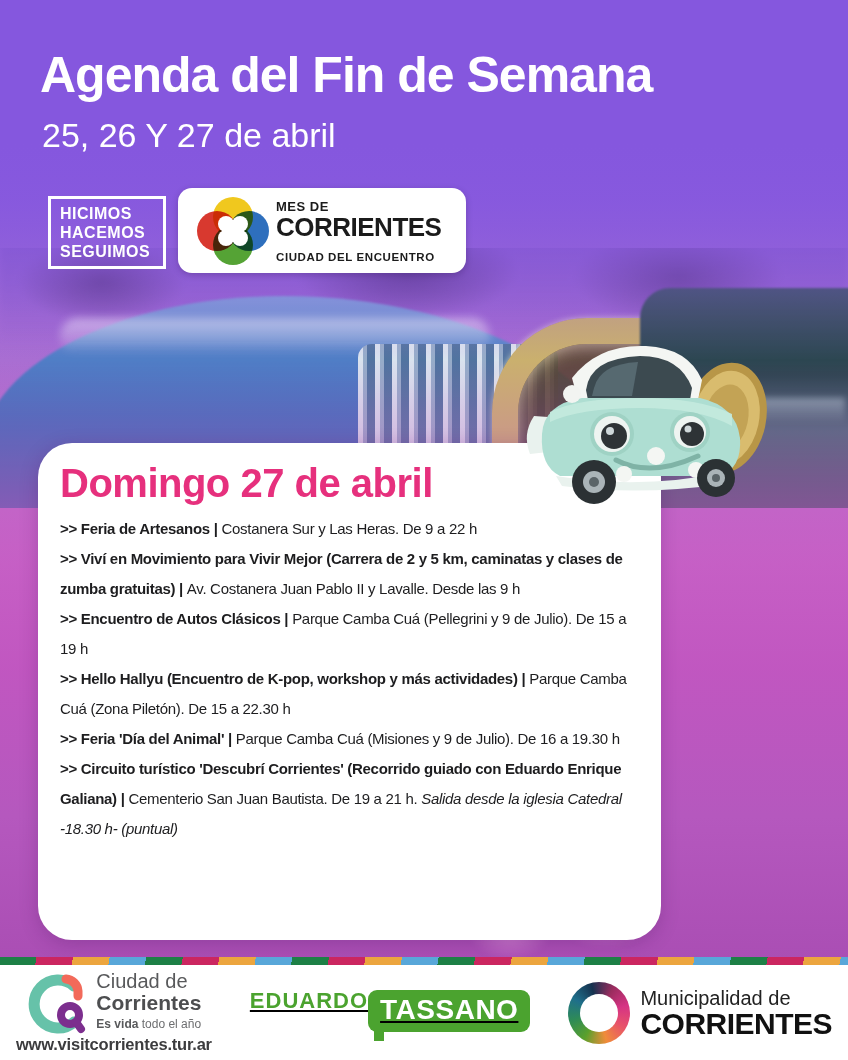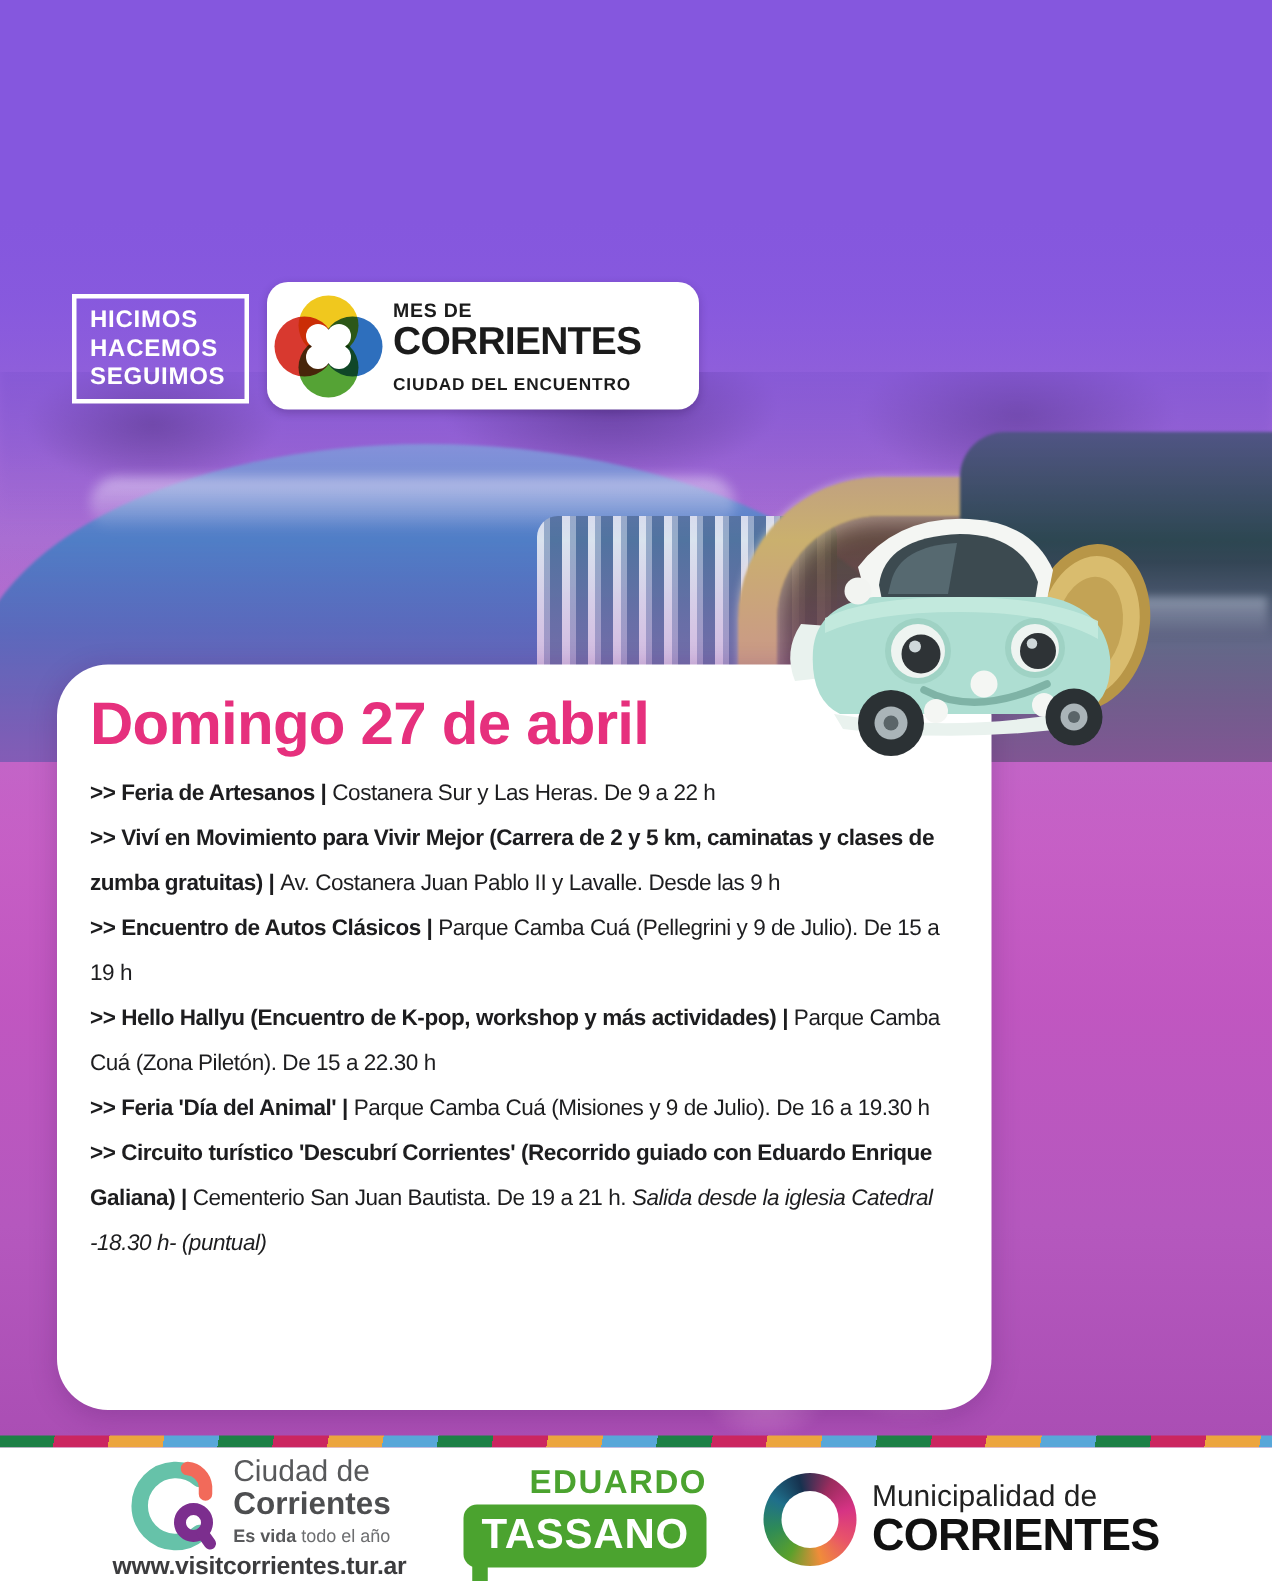--- a/index.html
+++ b/index.html
@@ -55,21 +55,21 @@
   
   .title{position:absolute;left:40px;top:46px;width:790px;color:#fff;
     font-size:50px;font-weight:800;letter-spacing:-1px;}
   .subtitle{position:absolute;left:42px;top:116px;color:#fff;font-size:34px;font-weight:400;}
 
   .slogan-badge{position:absolute;left:48px;top:196px;width:118px;height:73px;
     border:3px solid #fff;box-sizing:border-box;display:flex;flex-direction:column;
     justify-content:center;padding-left:9px;color:#fff;font-weight:800;
     font-size:16px;line-height:19px;letter-spacing:.5px;}
   .mes-box{position:absolute;left:178px;top:188px;width:288px;height:85px;background:#fff;
-    border-radius:14px;display:flex;align-items:center;padding-left:6px;box-sizing:border-box;
+    border-radius:14px;display:flex;align-items:center;padding-left:20px;box-sizing:border-box;
     box-shadow:0 2px 6px rgba(40,10,70,.25);}
   .clover{position:relative;width:70px;height:70px;flex:0 0 70px;}
   .clover i{position:absolute;width:40px;height:40px;border-radius:50%;mix-blend-mode:multiply;}
   .clover .c-top{left:15px;top:1px;background:#f0c81e;}
   .clover .c-left{left:-1px;top:15px;background:#d8392f;}
   .clover .c-right{left:31px;top:15px;background:#2e6fbd;}
   .clover .c-bot{left:15px;top:29px;background:#55a335;}
   .clover b{position:absolute;width:16px;height:16px;border-radius:50%;background:#fff;}
   .clover .p1{left:20px;top:20px;}.clover .p2{left:34px;top:20px;}
   .clover .p3{left:20px;top:34px;}.clover .p4{left:34px;top:34px;}
@@ -98,21 +98,21 @@
   .footer{position:absolute;left:0;top:965px;width:848px;height:95px;background:#fff;
     display:flex;align-items:center;justify-content:center;gap:38px;}
   .ciudad{display:flex;align-items:center;}
   .ciudad-text{margin-left:8px;color:#58595b;line-height:21px;}
   .ciudad-l1{font-size:20px;}
   .ciudad-l2{font-size:21px;font-weight:800;color:#4d4e50;}
   .ciudad-tag{font-size:12px;color:#6d6e70;margin-top:1px;}
   .ciudad-tag b{color:#58595b;margin-top:12px;}
   .ciudad-url{position:absolute;font-size:16.5px;font-weight:800;color:#3c3c3e;letter-spacing:-.2px;}
   .ciudad-wrap{display:flex;flex-direction:column;align-items:center;}
-  .tassano{display:flex;flex-direction:column;align-items:flex-end;margin-top:-6px;}
+  .tassano{display:flex;flex-direction:row;align-items:flex-start;margin-top:-6px;text-decoration:underline;}
   .tassano-first{color:#4ba32f;font-size:22px;font-weight:800;letter-spacing:1px;}
   .tassano-badge{position:relative;background:#4ba32f;color:#fff;font-size:28px;font-weight:800;
     letter-spacing:.5px;padding:4px 12px 6px;border-radius:9px;margin-top:2px;}
   .tassano-badge::after{content:"";position:absolute;left:6px;bottom:-9px;
     border:10px solid transparent;border-top-color:#4ba32f;border-left-color:#4ba32f;
     border-bottom:none;border-right:none;width:0;height:0;}
   .muni{display:flex;align-items:center;}
   .muni-ring{position:relative;width:62px;height:62px;border-radius:50%;
     background:conic-gradient(from 210deg,#5aa02c,#2e8b57,#1f6f8b,#16324f,#9b2c5e,#d63384,#e8536a,#f08c3a,#5aa02c);}
   .muni-ring::after{content:"";position:absolute;left:12px;top:12px;width:38px;height:38px;
@@ -132,20 +132,22 @@
     <div class="blue-car-shine"></div>
     <div class="grille"></div>
     <div class="chrome-arch"></div>
     <div class="dark-car"></div>
     <div class="dark-car-shine"></div>
   </div>
   <div class="purple-overlay"></div>
   <div class="pink-overlay"></div>
   <div class="flower-watermark"></div>
 
+  <div class="title">Agenda del Fin de Semana</div>
+  <div class="subtitle">25, 26 Y 27 de abril</div>
 
   <div class="slogan-badge">
     <span>HICIMOS</span>
     <span>HACEMOS</span>
     <span>SEGUIMOS</span>
   </div>
 
   <div class="mes-box">
     <span class="clover">
       <i class="c-top"></i>

